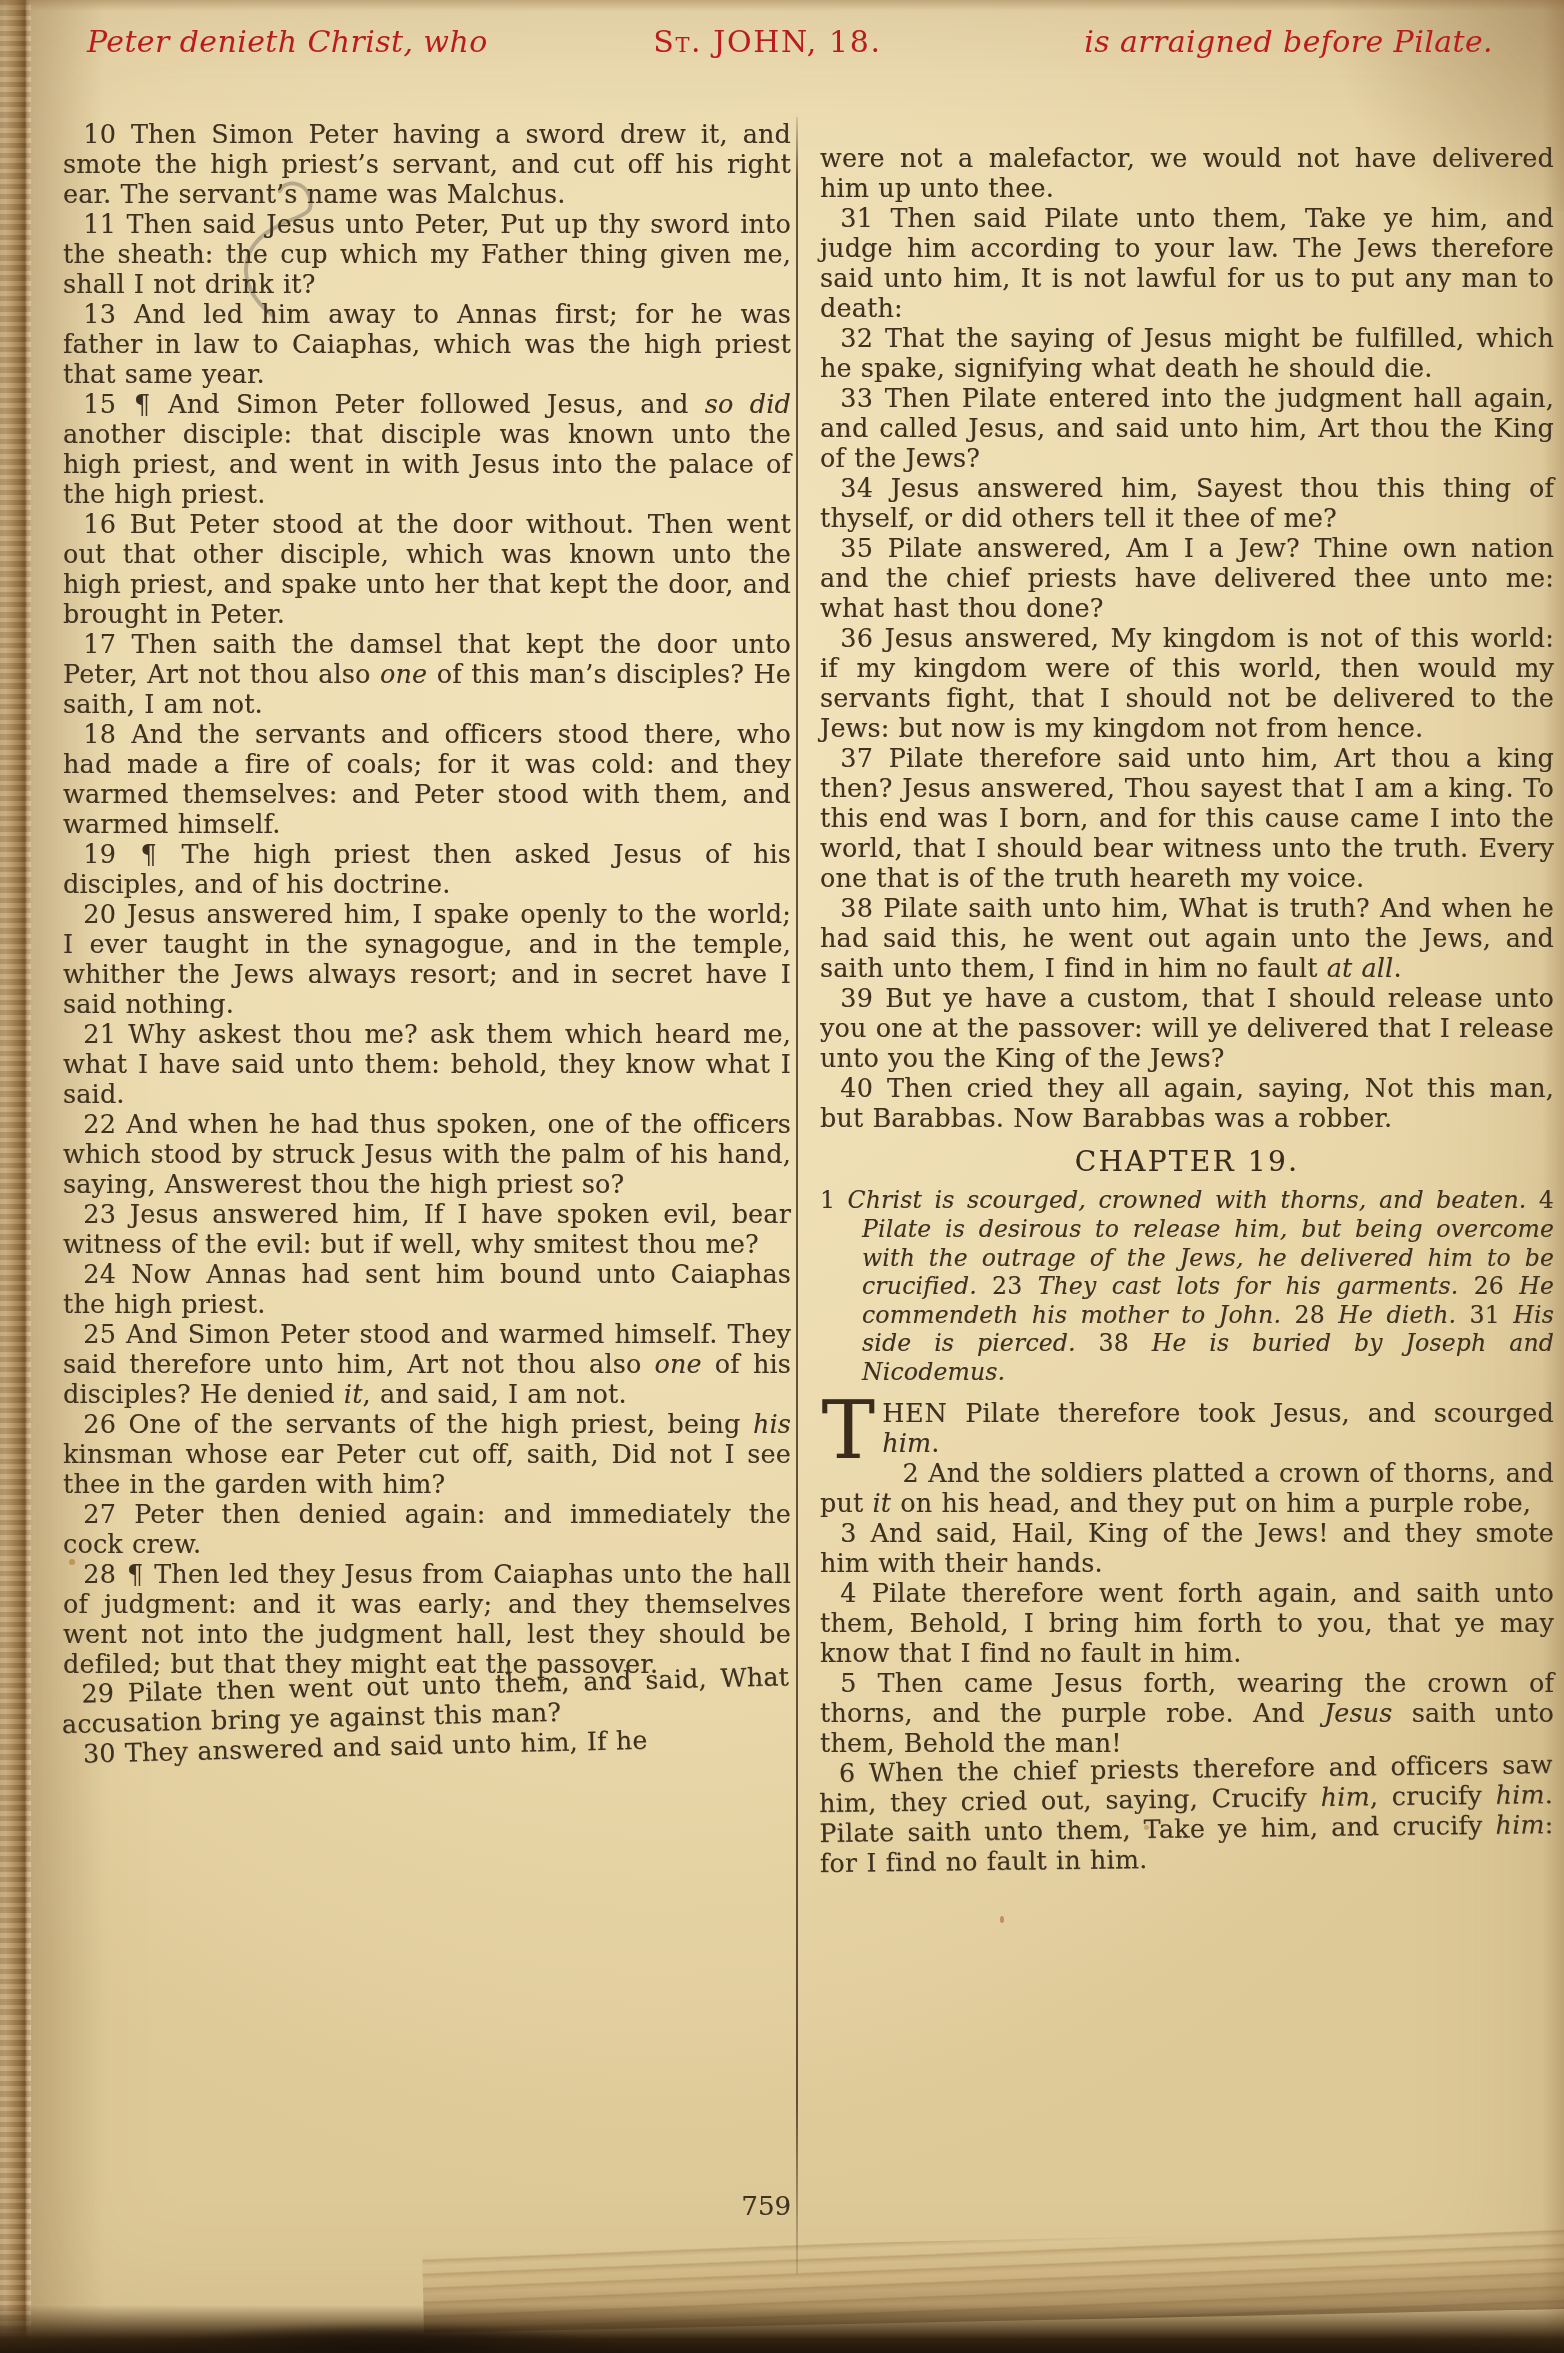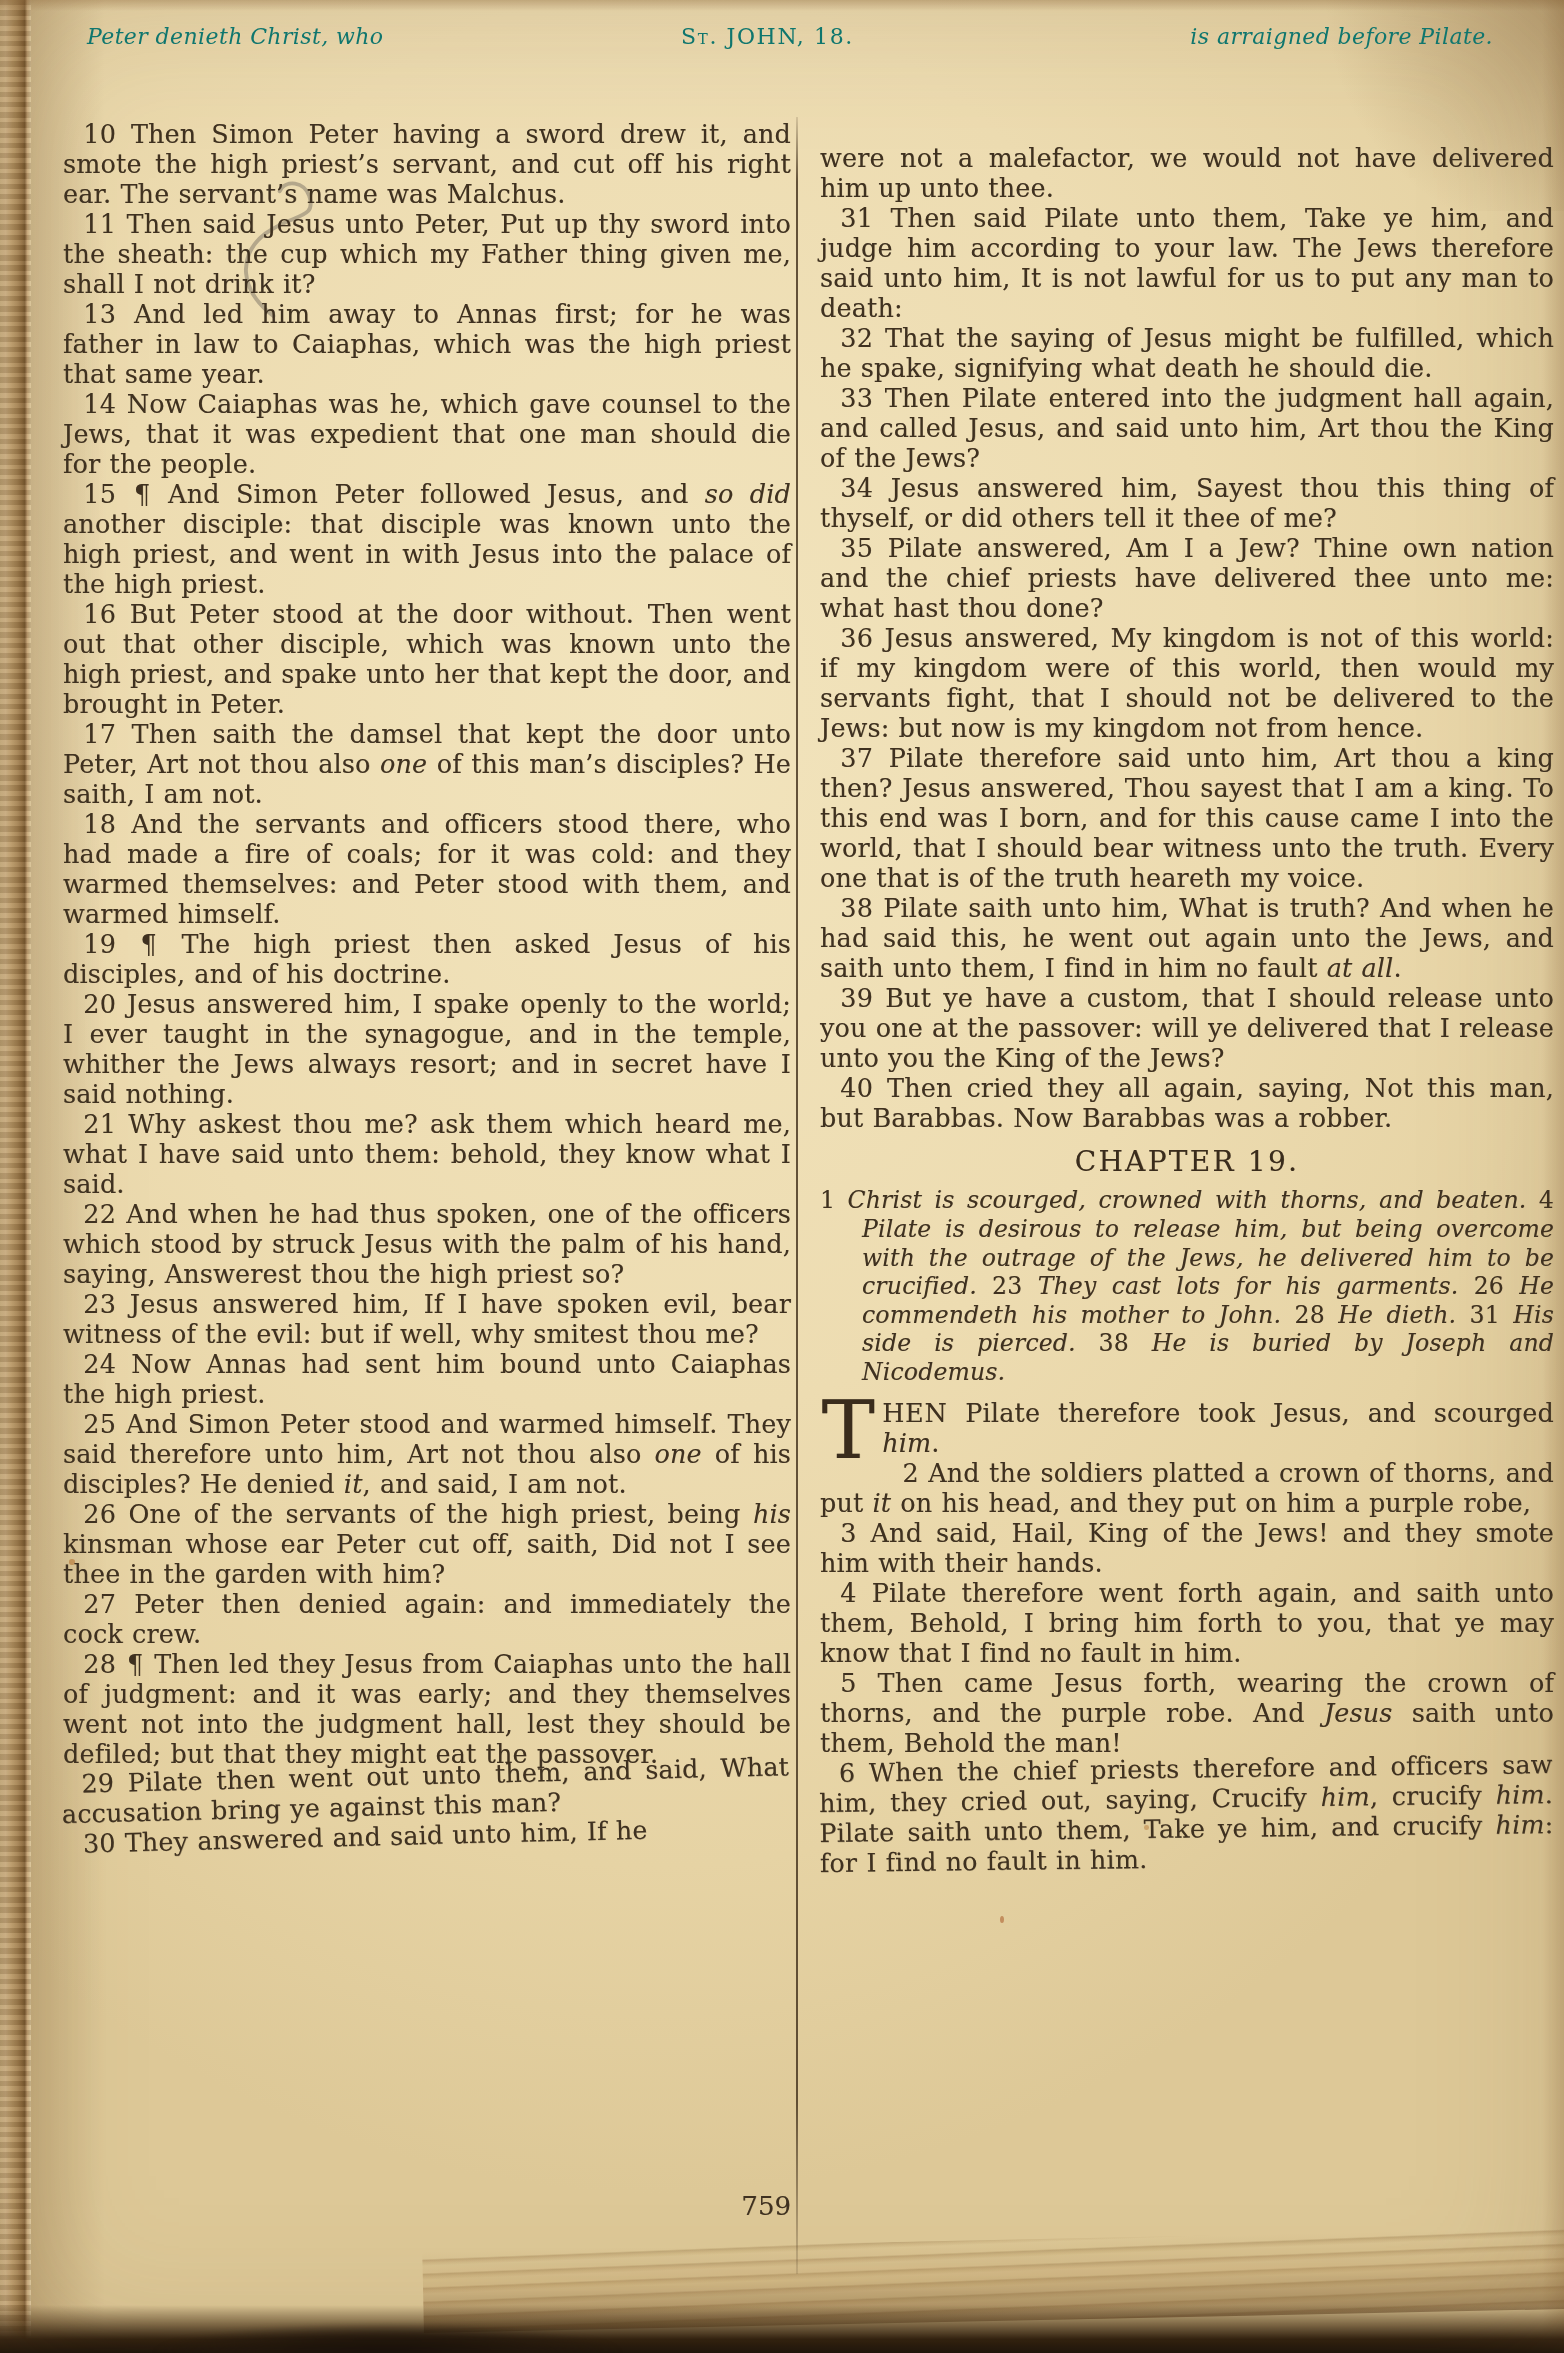--- a/index.html
+++ b/index.html
@@ -32,21 +32,21 @@
   }
   .bottom-band{position:absolute;left:0;right:0;bottom:0;height:49px;background:linear-gradient(180deg, rgba(70,48,22,0) 0%, rgba(70,48,22,.55) 35%, #2c1d0d 70%, #140d06 100%);}
   .bottom-blob{position:absolute;left:153px;top:2315px;width:469px;height:56px;filter:blur(2.3px);
     background:radial-gradient(ellipse 50% 55% at 50% 68%, rgba(15,10,6,.95) 0%, rgba(25,16,9,.75) 55%, rgba(40,26,12,0) 100%);}
   .speck{position:absolute;border-radius:50%;}
 
   
   .ink{color:#3c2e1d;}
   .running-head{
     position:absolute;left:70px;top:23.5px;width:1484px;height:45px;
-    font-size:22px;color:#0f766e;
+    font-size:30px;color:#b91c1c;
   }
   .rh-left{position:absolute;left:17px;top:0;font-style:italic;letter-spacing:0.4px;}
   .rh-center{position:absolute;left:47%;transform:translateX(-50%);top:0;font-variant:small-caps;letter-spacing:1.6px;}
   .rh-right{position:absolute;right:61px;top:0;font-style:italic;letter-spacing:0.4px;}
 
   .col{position:absolute;top:119px;font-size:25.4px;line-height:30px;color:#3f3120;
     text-align:justify;letter-spacing:0.2px;word-spacing:0.8px;
     text-shadow:0.3px 0.4px 0 rgba(58,44,28,.38);}
   .col-left{left:63px;width:728px;}
   .col-right{left:820px;width:734px;margin-top:24px;}
@@ -104,21 +104,20 @@
   <span class="rh-right">is arraigned before Pilate.</span>
 </div>
 
 <div class="divider"></div>
 
 <div class="col col-left">
   <div id="lc-main">
       <p class="verse"><span class="vnum">10</span> <span>Then Simon Peter having a sword drew it, and smote the high priest’s servant, and cut off his right ear.  The servant’s name was Malchus.</span></p>
       <p class="verse"><span class="vnum">11</span> <span>Then said Jesus unto Peter, Put up thy sword into the sheath: the cup which my Father thing given me, shall I not drink it?</span></p>
       <p class="verse"><span class="vnum">13</span> <span>And led him away to Annas first; for he was father in law to Caiaphas, which was the high priest that same year.</span></p>
-      <p class="verse"><span class="vnum">14</span> <span>Now Caiaphas was he, which gave counsel to the Jews, that it was expedient that one man should die for the people.</span></p>
       <p class="verse"><span class="vnum">15</span> <span class="pilcrow">¶</span> <span>And Simon Peter followed Jesus, and </span><span class="it">so did</span><span> another disciple: that disciple was known unto the high priest, and went in with Jesus into the palace of the high priest.</span></p>
       <p class="verse"><span class="vnum">16</span> <span>But Peter stood at the door without. Then went out that other disciple, which was known unto the high priest, and spake unto her that kept the door, and brought in Peter.</span></p>
       <p class="verse"><span class="vnum">17</span> <span>Then saith the damsel that kept the door unto Peter, Art not thou also </span><span class="it">one</span><span> of this man’s disciples?  He saith, I am not.</span></p>
       <p class="verse"><span class="vnum">18</span> <span>And the servants and officers stood there, who had made a fire of coals; for it was cold: and they warmed themselves: and Peter stood with them, and warmed himself.</span></p>
       <p class="verse"><span class="vnum">19</span> <span class="pilcrow">¶</span> <span>The high priest then asked Jesus of his disciples, and of his doctrine.</span></p>
       <p class="verse"><span class="vnum">20</span> <span>Jesus answered him, I spake openly to the world; I ever taught in the synagogue, and in the temple, whither the Jews always resort; and in secret have I said nothing.</span></p>
       <p class="verse"><span class="vnum">21</span> <span>Why askest thou me? ask them which heard me, what I have said unto them: behold, they know what I said.</span></p>
       <p class="verse"><span class="vnum">22</span> <span>And when he had thus spoken, one of the officers which stood by struck Jesus with the palm of his hand, saying, Answerest thou the high priest so?</span></p>
       <p class="verse"><span class="vnum">23</span> <span>Jesus answered him, If I have spoken evil, bear witness of the evil: but if well, why smitest thou me?</span></p>
       <p class="verse"><span class="vnum">24</span> <span>Now Annas had sent him bound unto Caiaphas the high priest.</span></p>

